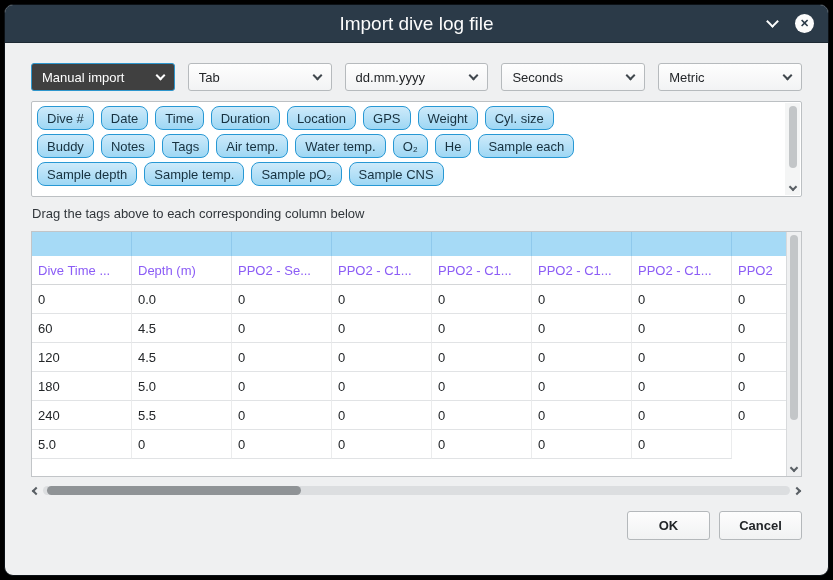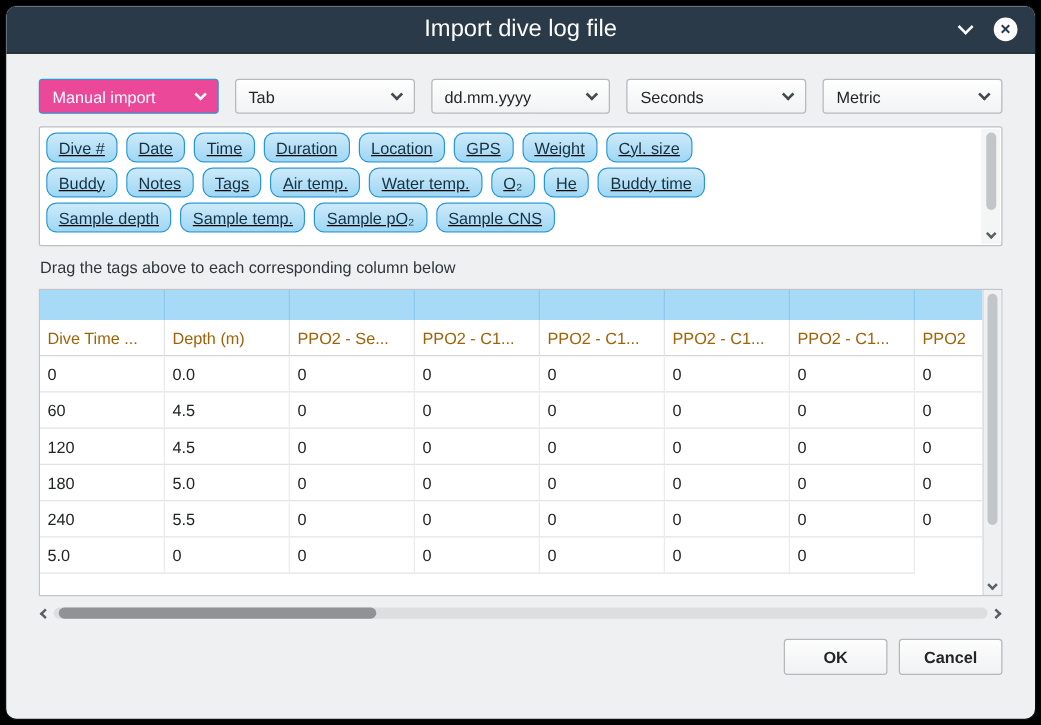--- a/index.html
+++ b/index.html
@@ -20,54 +20,54 @@
 
   
   .content { padding: 20px 26px 14px 26px; }
 
   
   .combo-row { display: flex; gap: 13px; margin-bottom: 10px; }
   .combo { flex: 1; height: 28px; background: linear-gradient(#fefefe, #f2f3f4);
            border: 1px solid #b6babd; border-radius: 3px; display: flex; align-items: center;
            justify-content: space-between; padding: 0 10px; font-size: 13px; color: #232629; }
   .combo .chev { color: #41484e; }
-  .combo.active { background: #ec4899; border-color: #2d96cd; color: #fefefe; }
+  .combo.active { background: #404040; border-color: #2d96cd; color: #fefefe; }
   .combo.active .chev { color: #fefefe; }
 
   .chev { width: 7px; height: 7px; border-right: 2px solid currentColor; border-bottom: 2px solid currentColor; display: inline-block; }
   .chev.down  { transform: rotate(45deg); margin-top: -3px; }
   .chev.left  { transform: rotate(135deg); }
   .chev.right { transform: rotate(-45deg); }
   .chev.small { width: 6px; height: 6px; color: #595f64; }
 
   
   .tagbox { position: relative; height: 96px; background: #fff; border: 1px solid #bcc0c3;
             border-radius: 2px; overflow: hidden; margin-bottom: 9px; }
-  .tag-list { position: absolute; left: 5px; top: 4px; right: 20px; text-decoration: underline; }
+  .tag-list { position: absolute; left: 5px; top: 4px; right: 20px; }
   .tag-row { display: flex; gap: 7px; height: 24px; margin-bottom: 4px; }
   .tag { display: inline-flex; align-items: center; height: 24px; padding: 0 9px;
          border: 1px solid #2798d4; border-radius: 8px; font-size: 13px; color: #17313f;
          background: linear-gradient(#cdeafa, #9ed7f4); white-space: nowrap; }
 
   .vscroll { position: absolute; right: 1px; top: 1px; bottom: 1px; width: 15px;
              display: flex; flex-direction: column; align-items: center; background: #f4f5f5; }
   .vthumb { width: 8px; border-radius: 4px; background: #c3c6c8; margin-top: 3px; height: 62px; }
   .vthumb.tall { height: 185px; }
   .vscroll .chev.down { position: absolute; bottom: 5px; }
 
   
   .instruction { font-size: 13px; color: #31363b; margin: 0 0 8px 1px; height: 17px; }
 
   
   .table-region { display: flex; height: 246px; border: 1px solid #c2c5c8; background: #fff; position: relative; }
   .table-viewport { flex: 1; overflow: hidden; position: relative; }
   .drop-row, .head-row, .data-row { display: flex; width: 800px; }
   .drop-cell { flex: 0 0 100px; height: 24px; background: #a6daf6; border-right: 1px solid #8fc9ec; }
   .head-cell { flex: 0 0 100px; height: 29px; background: #fff; border-right: 1px solid #e2e4e6;
-               border-bottom: 1px solid #d4d6d8; font-size: 13px; color: #a16207;
+               border-bottom: 1px solid #d4d6d8; font-size: 13px; color: #8b5cf6;
                display: flex; align-items: center; padding-left: 6px; white-space: nowrap; overflow: hidden; }
   .data-cell { flex: 0 0 100px; height: 29px; border-right: 1px solid #ebeced; border-bottom: 1px solid #e1e3e5;
                font-size: 13px; color: #232629; display: flex; align-items: center; padding-left: 6px; }
   .table-vscroll { position: relative; flex: 0 0 15px; background: #eff0f1; border-left: 1px solid #d8dadc;
                    display: flex; flex-direction: column; align-items: center; }
 
   
   .hscroll { display: flex; align-items: center; gap: 4px; height: 15px; margin-top: 6px; padding: 0 2px; }
   .htrack { flex: 1; height: 9px; border-radius: 5px; background: #dcdee0; position: relative; }
   .hthumb { position: absolute; left: 4px; top: 0; height: 9px; width: 34%; border-radius: 5px; background: #8f9396; }
@@ -129,21 +129,21 @@
             <span class="tag">Cyl. size</span>
           </div>
           <div class="tag-row">
             <span class="tag">Buddy</span>
             <span class="tag">Notes</span>
             <span class="tag">Tags</span>
             <span class="tag">Air temp.</span>
             <span class="tag">Water temp.</span>
             <span class="tag">O₂</span>
             <span class="tag">He</span>
-            <span class="tag">Buddy time</span>
+            <span class="tag">Sample each</span>
           </div>
           <div class="tag-row">
             <span class="tag">Sample depth</span>
             <span class="tag">Sample temp.</span>
             <span class="tag">Sample pO₂</span>
             <span class="tag">Sample CNS</span>
           </div>
         </div>
       <div class="vscroll">
         <div class="vthumb"></div>

